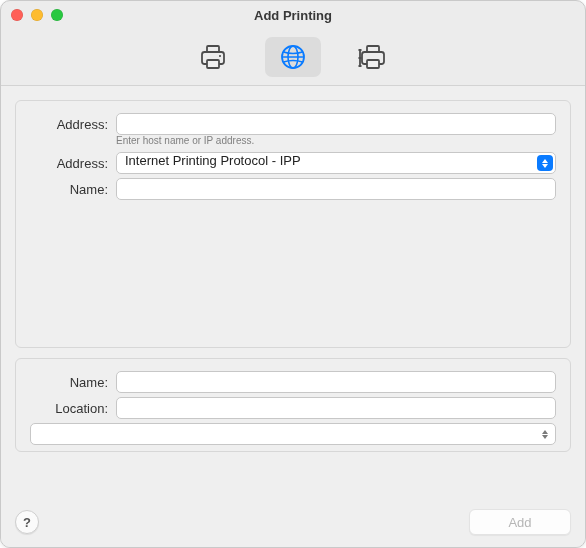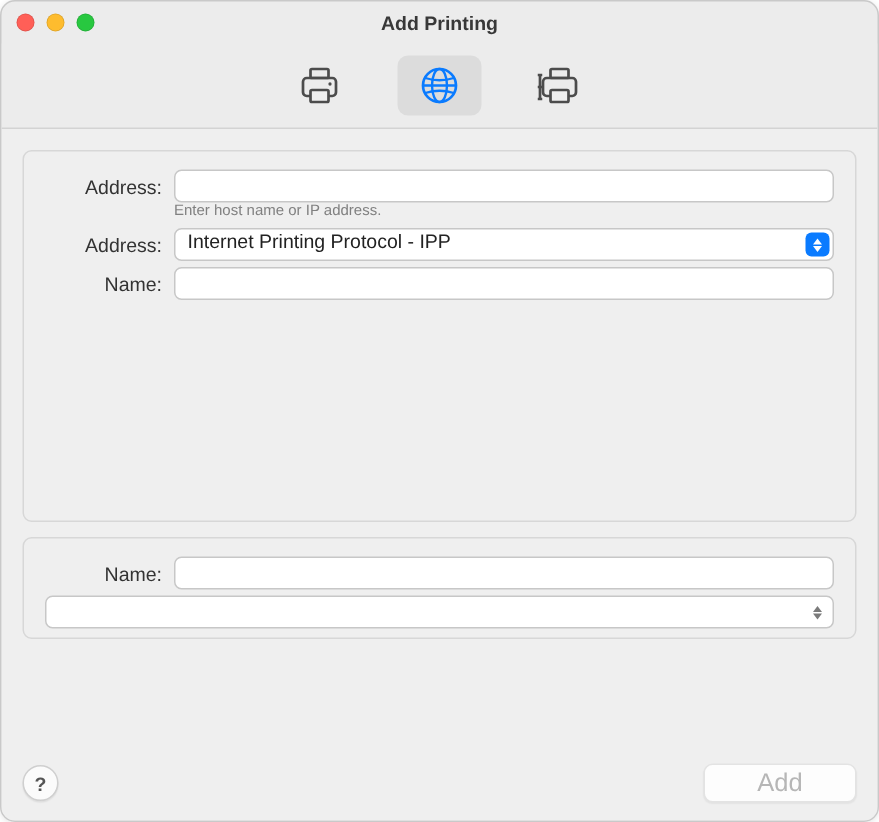--- a/index.html
+++ b/index.html
@@ -212,21 +212,21 @@
     min-width: 72px;
     height: 24px;
     border-radius: 6px;
     background: #fdfdfd;
     border: 1px solid #e3e3e3;
     box-shadow: 0 1px 1px rgba(0,0,0,0.05);
     display: flex;
     align-items: center;
     justify-content: center;
     color: #b6b6b6;
-    font-size: 17px;
+    font-size: 13px;
     padding: 0 14px;
   }
 </style>
 </head>
 <body>
 
 <div class="window">
 
   <div class="titlebar">
     <div class="traffic-lights">
@@ -317,20 +317,26 @@
 
     <div class="panel bottom">
 
       <div class="row">
         <div class="label">Name:</div>
         <div class="field">
           <input class="textfield" type="text" value="" style="">
         </div>
       </div>
 
+      <div class="row">
+        <div class="label">Location:</div>
+        <div class="field">
+          <input class="textfield" type="text" value="" style="">
+        </div>
+      </div>
 
       <div class="row" style="margin-bottom:2px;">
         <div class="field">
           <div class="popup">
             <span></span>
             <div class="stepper plain">
               <div class="arrow up"></div>
               <div class="arrow down"></div>
             </div>
           </div>

